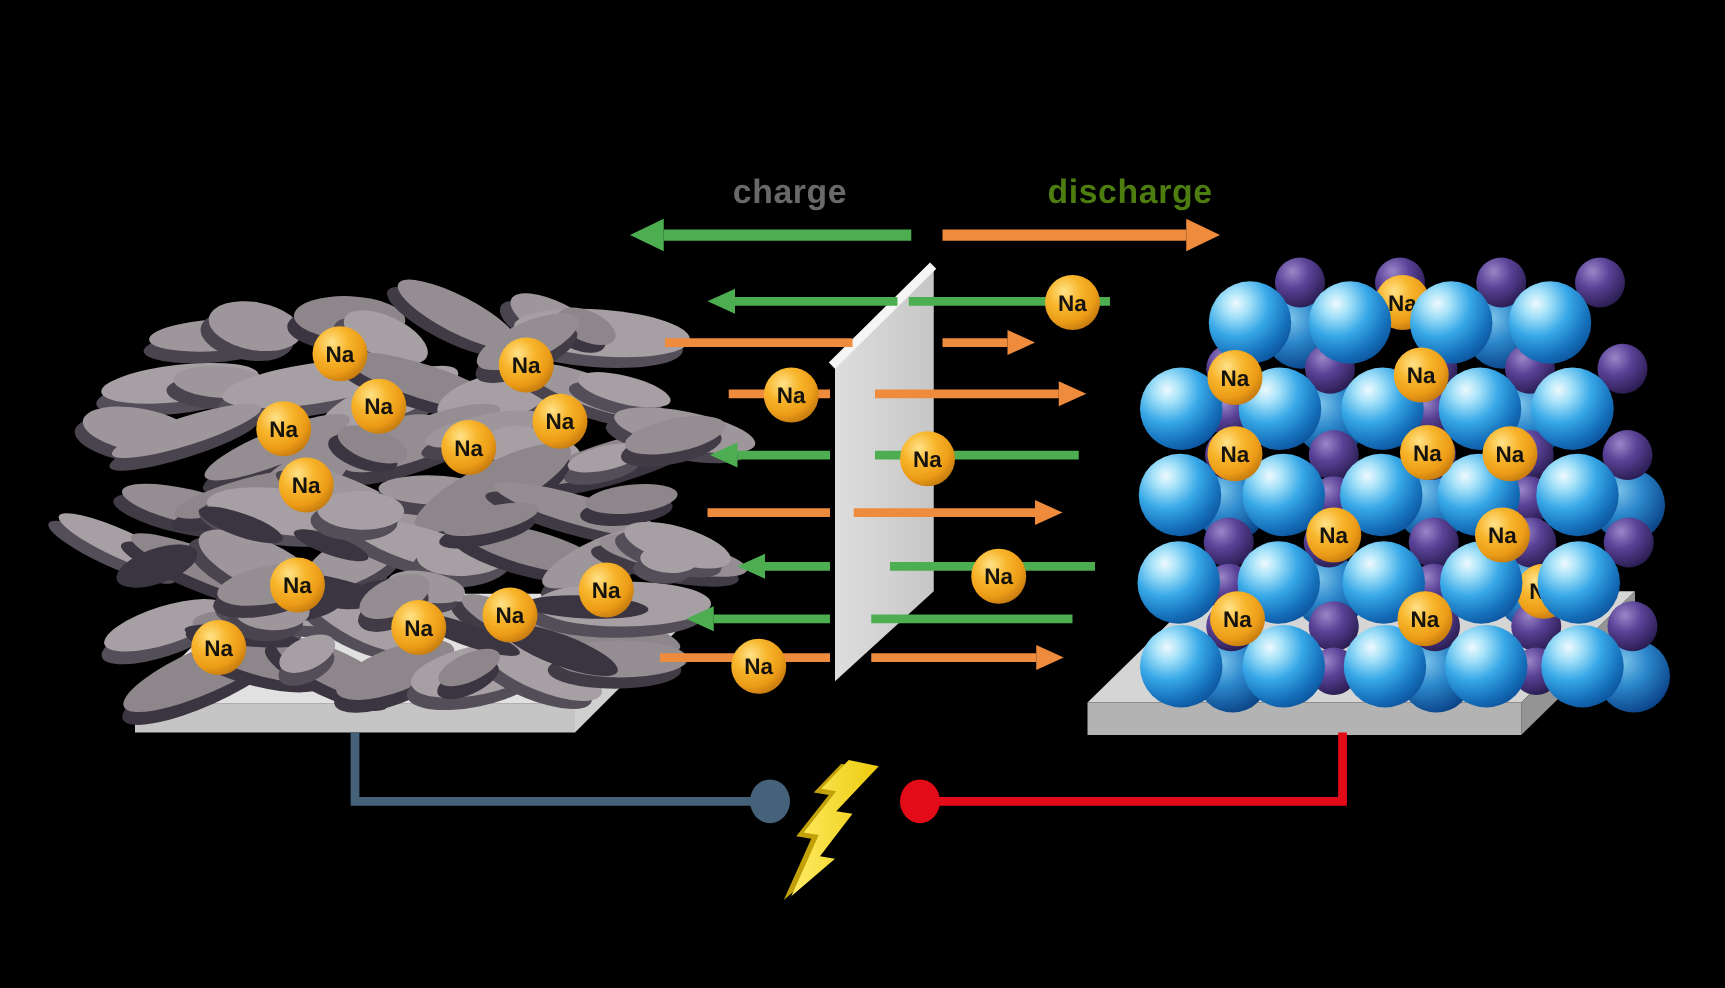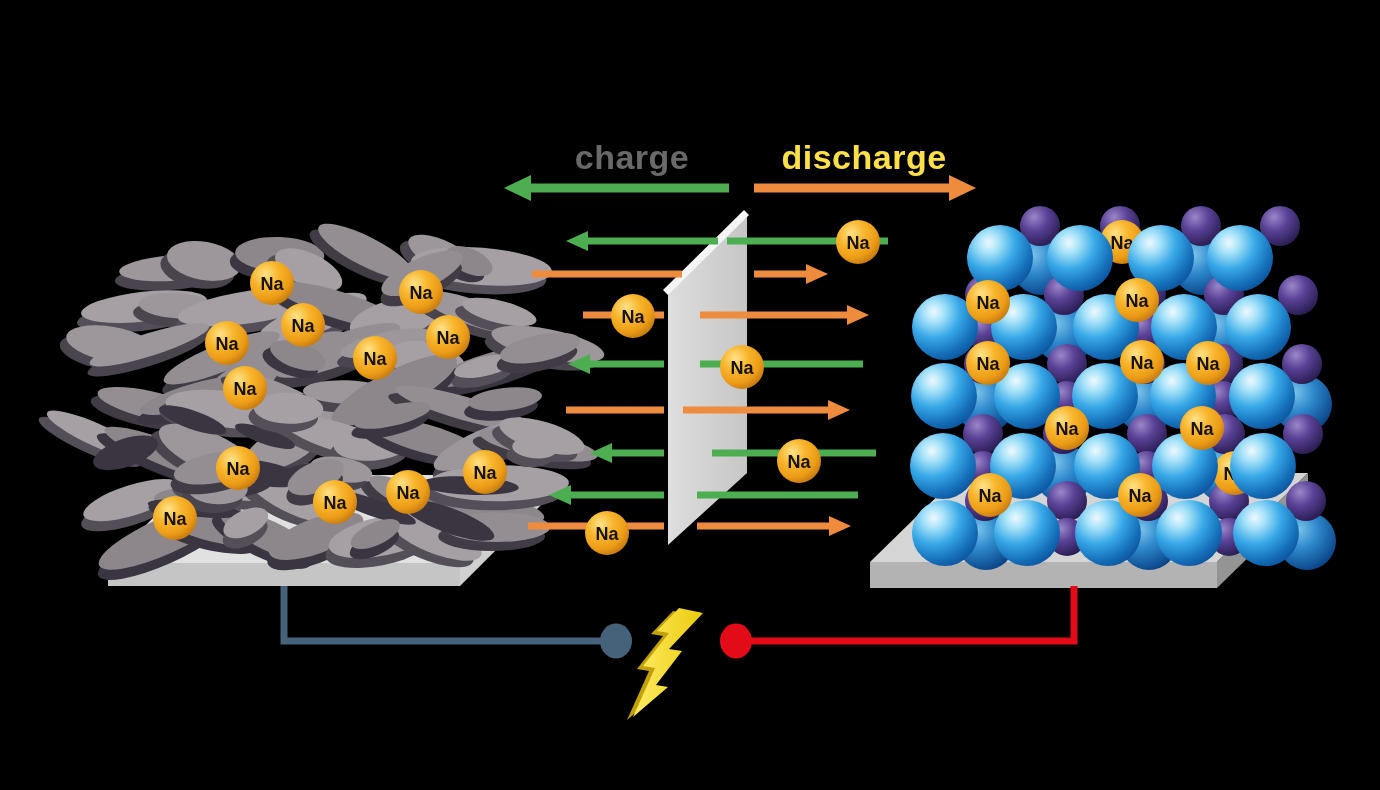--- a/index.html
+++ b/index.html
@@ -1,20 +1,20 @@
 <!DOCTYPE html>
 <html><head>
 <meta charset="utf-8">
 <style>
   html,body{margin:0;padding:0;background:#000;}
   .stage{position:relative;width:1380px;height:790px;background:#000;overflow:hidden;
          font-family:"Liberation Sans", sans-serif;}
   #scene{position:absolute;left:0;top:0;}
   .flow-label{position:absolute;transform:translateX(-50%);font-weight:bold;
-              font-size:34px;letter-spacing:.5px;color:#696969;white-space:nowrap;text-align:center;}
+              font-size:27px;letter-spacing:.5px;color:#696969;white-space:nowrap;text-align:center;}
   svg text{font-family:"Liberation Sans", sans-serif;}
 </style>
 </head>
 <body style="background: rgb(0, 0, 0);">
 
 <div class="stage">
   <svg id="scene" width="1380" height="790" viewBox="0 0 1380 790">
       <defs>
         <radialGradient id="gna" cx="35%" cy="30%" r="78%">
           <stop offset="0%" stop-color="#ffe289"></stop>
@@ -453,14 +453,14 @@
       <g>
         <polyline points="284,586 284,641 602,641" fill="none" stroke="#45627a" stroke-width="7"></polyline>
         <polyline points="751,641 1074,641 1074,586" fill="none" stroke="#e30b17" stroke-width="7"></polyline>
         <ellipse cx="616" cy="641" rx="16" ry="17.5" fill="#45627a"></ellipse>
         <ellipse cx="736" cy="641" rx="16" ry="17.5" fill="#e30b17"></ellipse>
         <polygon points="673,611 697,616 663,652 676,654 650,688 662,690 627,720 649,671 637,669 663,636 651,634" fill="#c2a008"></polygon>
         <polygon points="679,608 703,613 669,649 682,651 656,685 668,687 633,717 655,668 643,666 669,633 657,631" fill="url(#gbolt)"></polygon>
       </g>
     </svg>
   <div class="flow-label" id="lbl-charge" style="left: 632px; top: 138px; color: rgb(105, 105, 105);">charge</div>
-  <div class="flow-label" id="lbl-discharge" style="left: 864px; top: 138px; color: #fde047;">discharge</div>
+  <div class="flow-label" id="lbl-discharge" style="left: 904px; top: 138px; color: #4d7c0f;">discharge</div>
 </div>
 
 </body></html>

